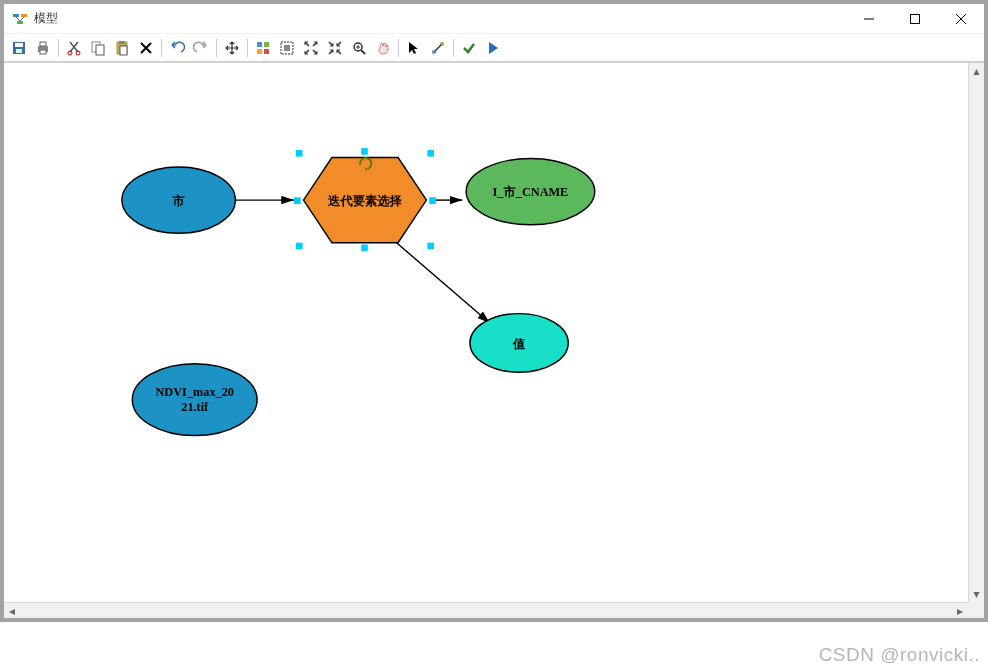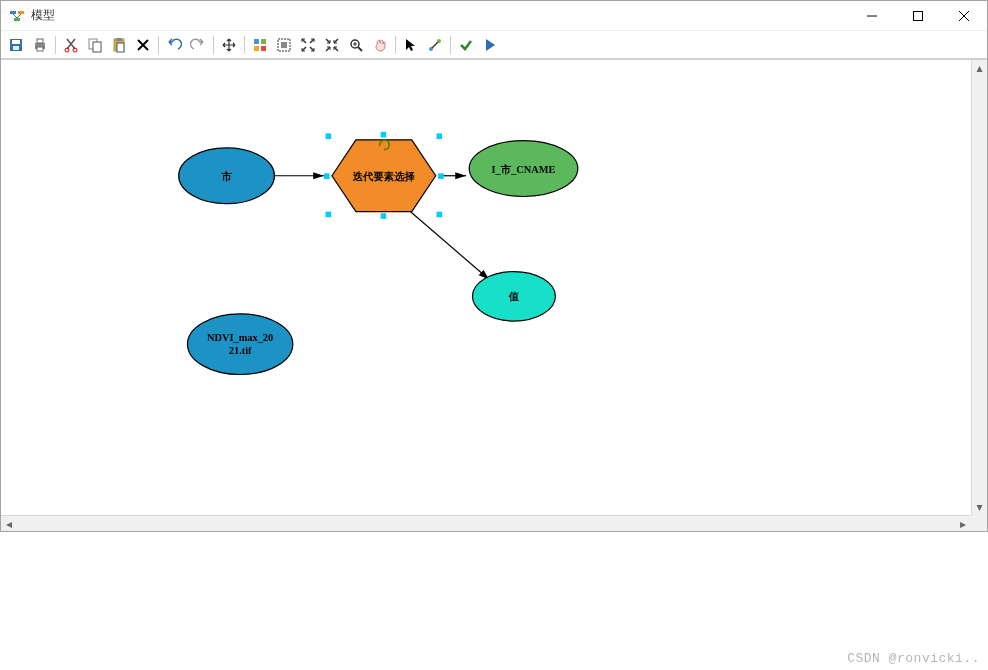--- a/index.html
+++ b/index.html
@@ -1,37 +1,37 @@
 <!DOCTYPE html>
 <html><head>
 <meta charset="utf-8">
 <style>
 * { box-sizing: border-box; margin: 0; padding: 0; }
 body { font-family: "Microsoft YaHei", Tahoma, sans-serif; font-size: 12px; background: #fff; width: 988px; height: 670px; position: relative; overflow: hidden; }
-.window { width: 988px; height: 532px; border: 1px solid #a3a3a3; background: #fff; display: flex; flex-direction: column; }
+.window { width: 988px; height: 622px; border: 4px solid #a3a3a3; background: #fff; display: flex; flex-direction: column; }
 .titlebar { height: 30px; display: flex; align-items: center; padding: 0 0 0 8px; background: #fff; border-bottom: 1px solid #eee; }
 .titlebar .icon { width: 16px; height: 16px; margin-right: 6px; }
 .titlebar .title { flex: 1; font-size: 12px; color: #333; }
 .titlebar .winbtns { display: flex; }
 .titlebar .winbtn { width: 46px; height: 30px; display: flex; align-items: center; justify-content: center; }
 .menubar { height: 24px; display: flex; align-items: center; padding: 0 6px; background: #fff; border-bottom: 1px solid #e5e5e5; }
 .menubar .menu { padding: 2px 8px; color: #000; cursor: default; }
 .toolbar { height: 28px; display: flex; align-items: center; padding: 0 4px; gap: 2px; background: #fff; border-bottom: 1px solid #d0d0d0; }
 .toolbar .tbtn { width: 22px; height: 22px; display: flex; align-items: center; justify-content: center; border: 1px solid transparent; }
 .toolbar .sep { width: 1px; height: 18px; background: #ccc; margin: 0 2px; }
 .client { flex: 1; position: relative; overflow: hidden; border-top: 1px solid #d0d0d0; background: #fff; }
 .canvas { position: absolute; top: 0; left: 0; right: 16px; bottom: 16px; background: #fff; }
 .scrollbar-v { position: absolute; top: 0; right: 0; bottom: 16px; width: 16px; background: #f0f0f0; border-left: 1px solid #d8d8d8; }
 .scrollbar-v .arrow { position: absolute; left: 0; right: 0; height: 16px; display:flex; align-items:center; justify-content:center; color:#666; }
 .scrollbar-h { position: absolute; left: 0; right: 16px; bottom: 0; height: 16px; background: #f0f0f0; border-top: 1px solid #d8d8d8; }
 .scrollbar-h .arrow { position: absolute; top: 0; bottom: 0; width: 16px; display:flex; align-items:center; justify-content:center; color:#666; }
 .corner { position: absolute; right: 0; bottom: 0; width: 16px; height: 16px; background: #f0f0f0; }
 .node-label { font-family: SimSun, serif; font-weight: bold; font-size: 13px; }
 .sel-handle { fill: #00ccff; }
-.watermark { position: absolute; right: 8px; bottom: 4px; color: rgba(120,120,120,0.55); font-size: 13px; font-family: Liberation Mono, monospace; pointer-events: none; letter-spacing: 0.5px; margin-left: 21px; }
+.watermark { position: absolute; right: 8px; bottom: 4px; color: rgba(120,120,120,0.55); font-size: 19px; font-family: Liberation Sans, sans-serif; pointer-events: none; letter-spacing: 0.5px; margin-left: 21px; }
 svg text { user-select: none; }
 </style>
 </head>
 <body>
 
 <div class="window">
 
   <div class="titlebar">
     <span class="icon">
       <svg width="16" height="16" viewBox="0 0 16 16">

